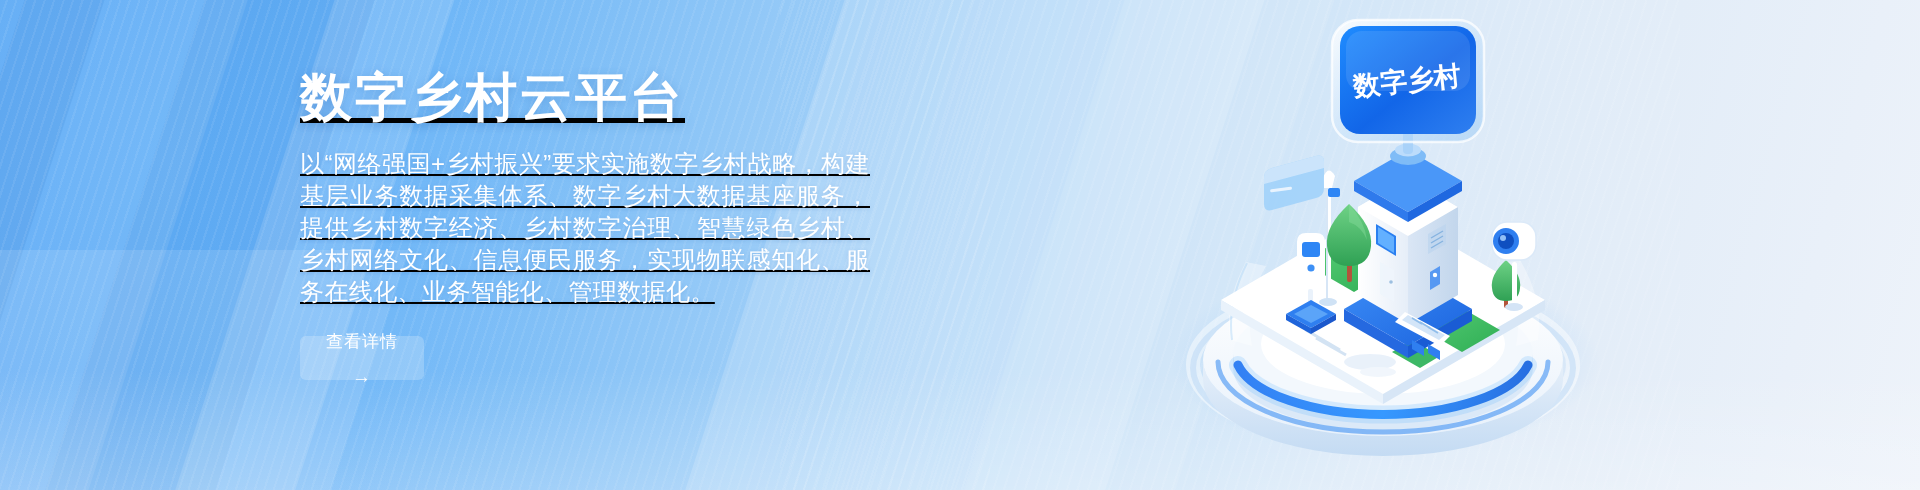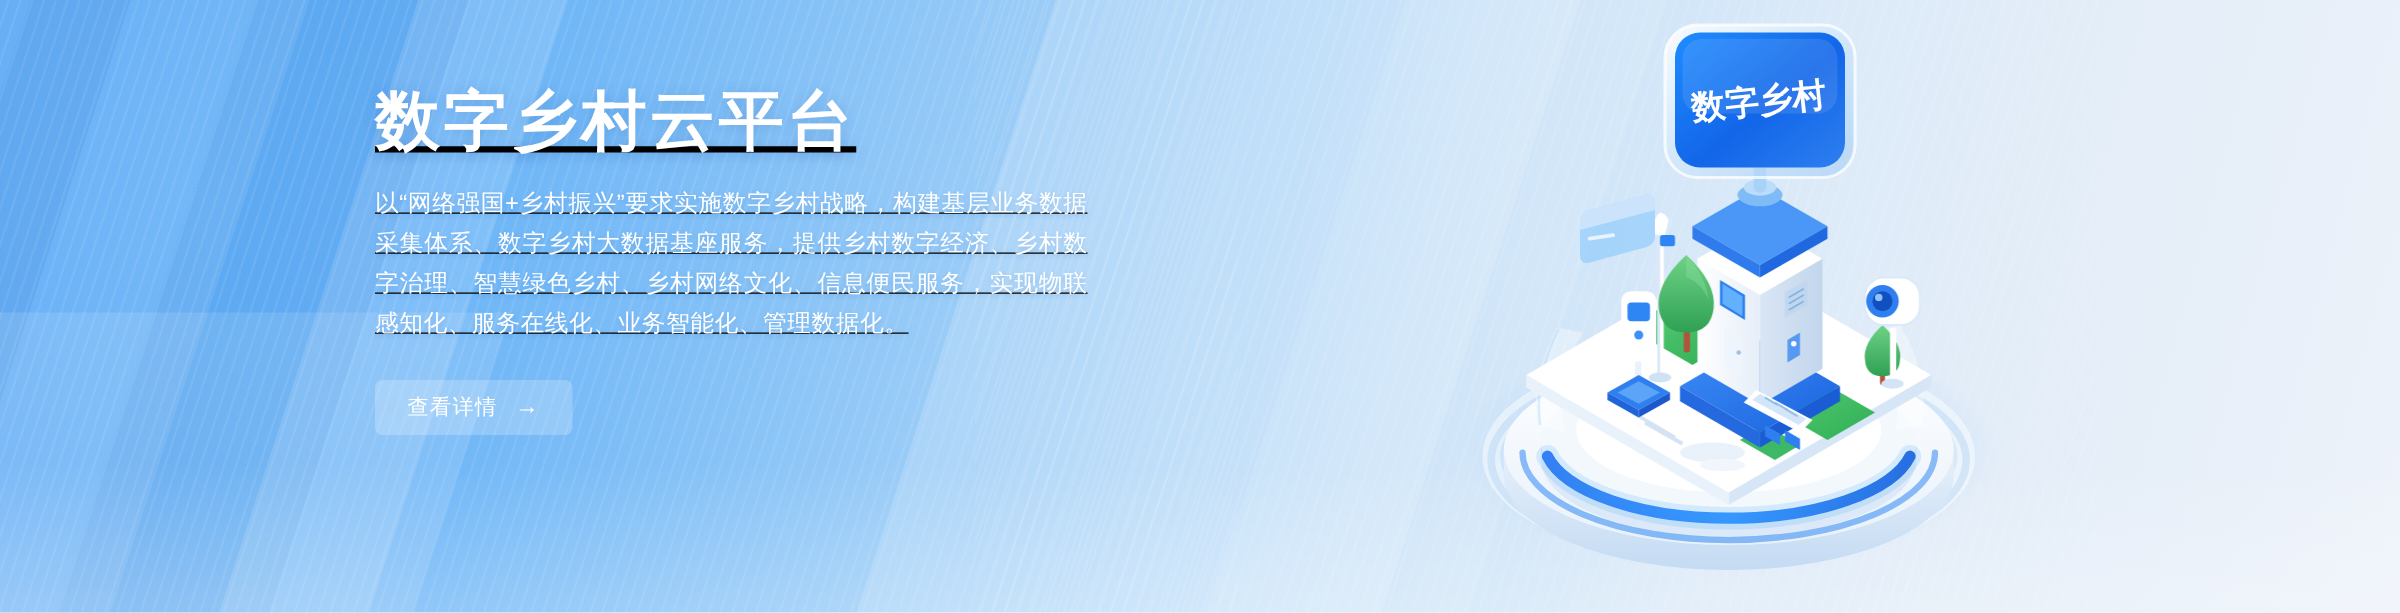--- a/index.html
+++ b/index.html
@@ -109,21 +109,21 @@
     font-size: 52px;
     font-weight: 700;
     color: #ffffff;
     letter-spacing: 3px;
     line-height: 1.15;
     margin: 0 0 20px 0;
     text-shadow: 0 2px 10px rgba(30,90,170,0.25);
     white-space: nowrap;
   }
   .desc {
-    font-size: 19px;
+    font-size: 24px;
     color: #ffffff;
     line-height: 32px;
     letter-spacing: .4px;
     margin: 0;
     width: 570px;
     text-align: justify;
     text-justify: inter-character;
     text-shadow: 0 1px 4px rgba(30,90,170,0.18);
   }
   .cta {
@@ -135,20 +135,21 @@
     height: 44px;
     padding: 16px 26px;
     border: none;
     border-radius: 6px;
     background: rgba(255,255,255,0.22);
     color: #ffffff;
     font-size: 17px;
     letter-spacing: 1px;
     font-family: "Liberation Sans", "DejaVu Sans", sans-serif;
     cursor: pointer;
+    flex-direction: column;
   }
   .cta .arrow {
     font-size: 19px;
     line-height: 1;
     display:inline-block;
   }
 
   
   .illus {
     position: absolute;

